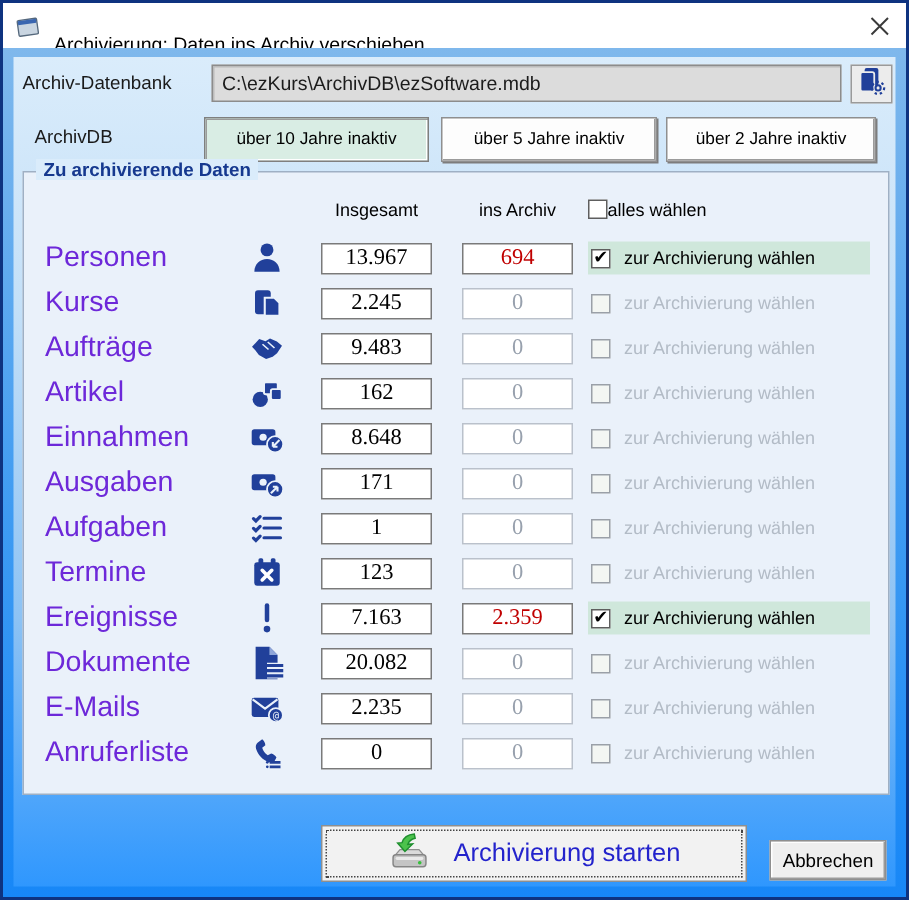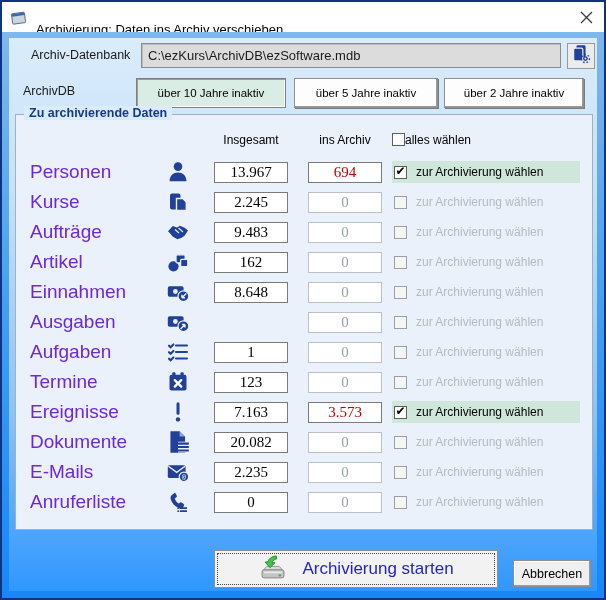--- a/index.html
+++ b/index.html
@@ -24,21 +24,21 @@
     flex:1 1 auto;
     background:linear-gradient(180deg,#7FB8EC 0%, #3E9BF2 55%, #1787F7 100%);
     padding:6px 7px 7px 7px;
   }
   .content{
     position:relative; width:100%; height:100%;
     background:linear-gradient(180deg,#DAECFB 0%, #C4E0F8 30%, #8CC2F4 68%, #2F97FE 100%);
   }
 
   .field-label{ position:absolute; font-size:12.5px; color:#1a1a1a; }
-  .db-label{ left:22px; top:10px; }
+  .db-label{ left:6px; top:10px; }
   .zr-label{ left:14px; top:46px; }
 
   .db-field{
     position:absolute; left:132px; top:5px; width:420px; height:25px;
     background:#DCDCDC; border:1px solid #8C8C8C;
     box-shadow:inset 1px 1px 0 rgba(90,90,90,.25);
     font-size:13px; color:#1c1c1c; line-height:23px; padding:0 6px;
     white-space:nowrap; overflow:hidden;
   }
   .db-btn{
@@ -272,20 +272,21 @@
   <div class="grid-row drow">
     <span class="row-label">Ausgaben</span>
     <span class="row-icon">
                 <svg width="26" height="24" viewBox="0 0 24 24" fill="#21409A">
                   <rect x="1.8" y="6.2" width="15.8" height="10.6" rx="1.8"></rect>
                   <circle cx="9.4" cy="11.5" r="2.4" fill="#EAF1FA"></circle>
                   <circle cx="17.4" cy="16.2" r="5.4" stroke="#EAF1FA" stroke-width="1.2"></circle>
                   <path d="M14.6 18.9l4.4-4.4m0 0h-3.1m3.1 0v3.1" stroke="#EAF1FA" stroke-width="1.4" fill="none"></path>
                 </svg>
               </span>
+    <span class="num total">171</span>
     <span class="num archive">0</span>
     <span class="check-cell">
       <span class="cb"></span>
       <span class="check-label">zur Archivierung wählen</span>
     </span>
   </div>
 
   <div class="grid-row drow">
     <span class="row-label">Aufgaben</span>
     <span class="row-icon">
@@ -322,21 +323,21 @@
 
   <div class="grid-row drow sel">
     <span class="row-label">Ereignisse</span>
     <span class="row-icon">
                 <svg width="24" height="26" viewBox="0 0 24 24" fill="#21409A">
                   <rect x="10.5" y="2.2" width="3" height="12.6" rx="1.5"></rect>
                   <circle cx="12" cy="19.4" r="2.2"></circle>
                 </svg>
               </span>
     <span class="num total">7.163</span>
-    <span class="num archive">3.573</span>
+    <span class="num archive">2.359</span>
     <span class="check-cell">
       <span class="cb checked"></span>
       <span class="check-label">zur Archivierung wählen</span>
     </span>
   </div>
 
   <div class="grid-row drow">
     <span class="row-label">Dokumente</span>
     <span class="row-icon">
                 <svg width="26" height="26" viewBox="0 0 24 24" fill="#21409A">

